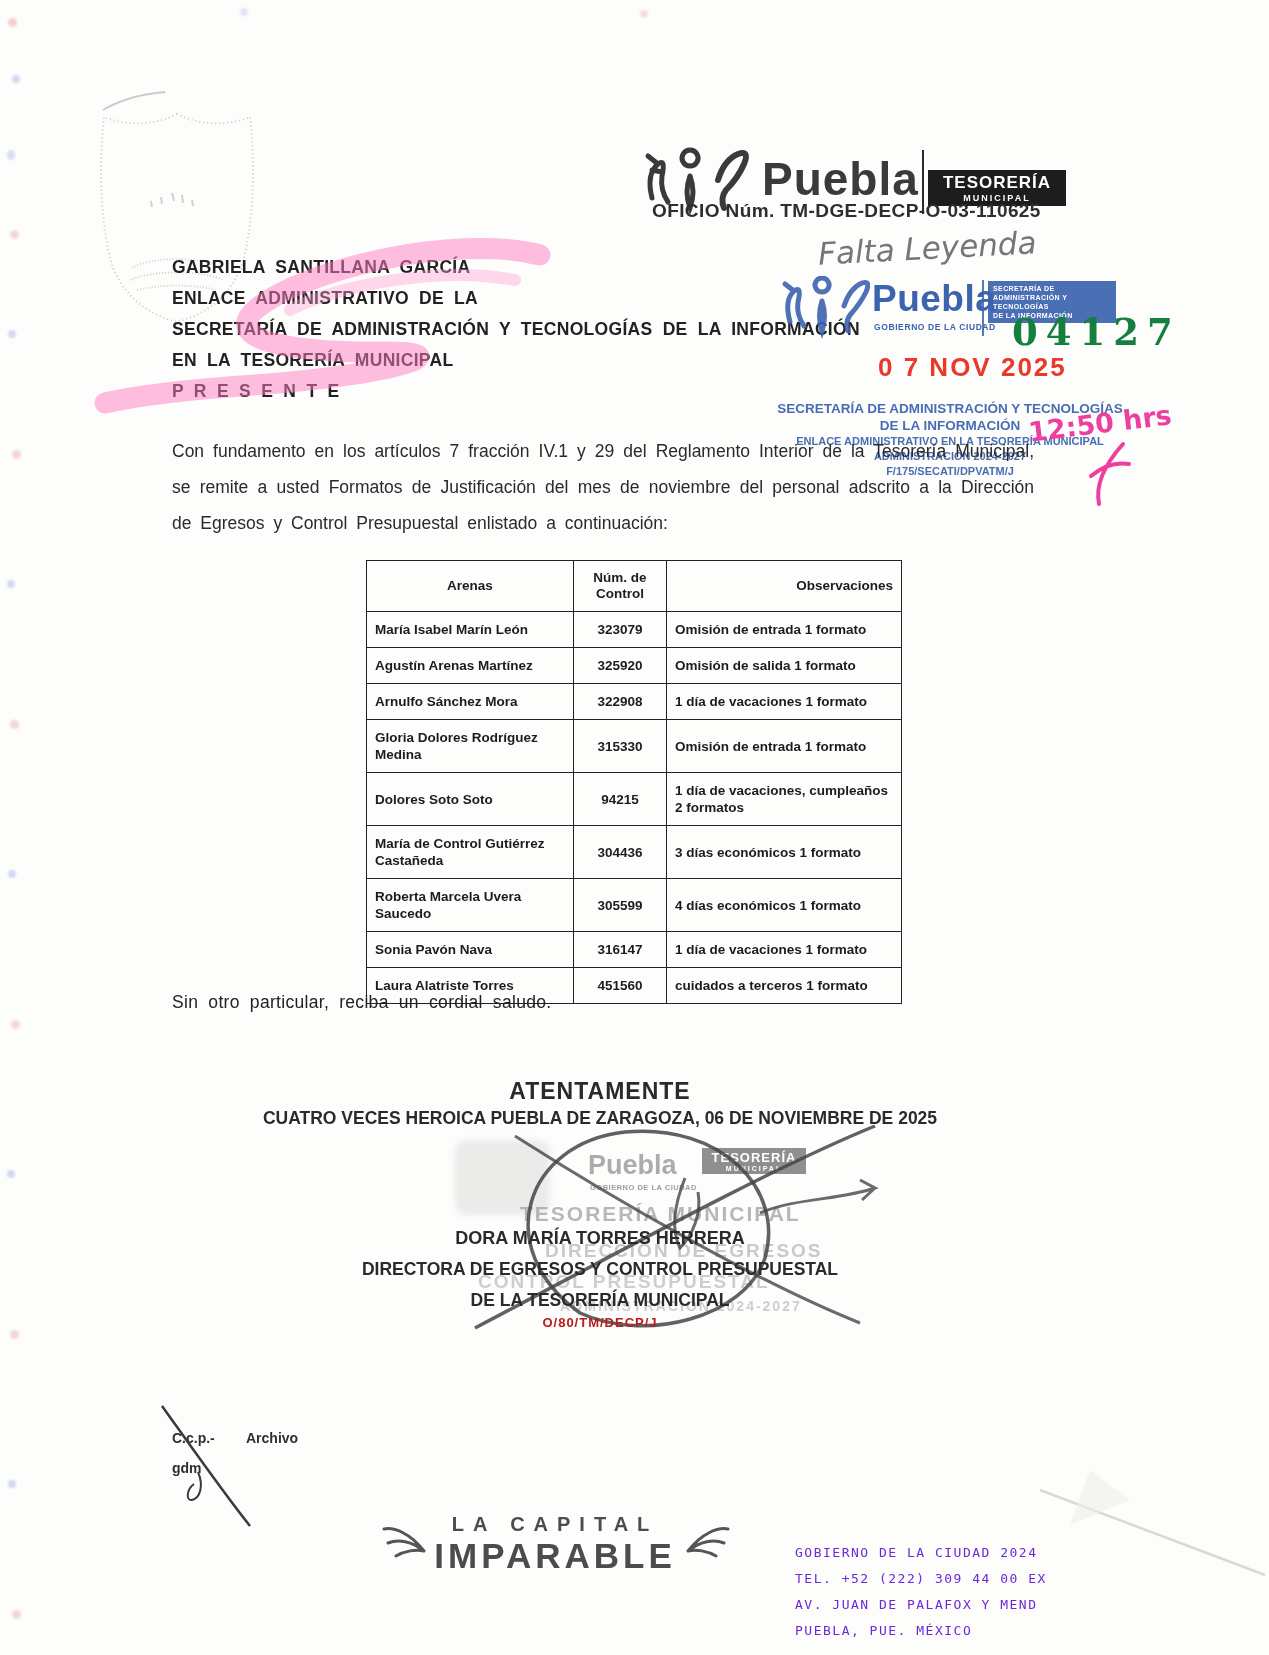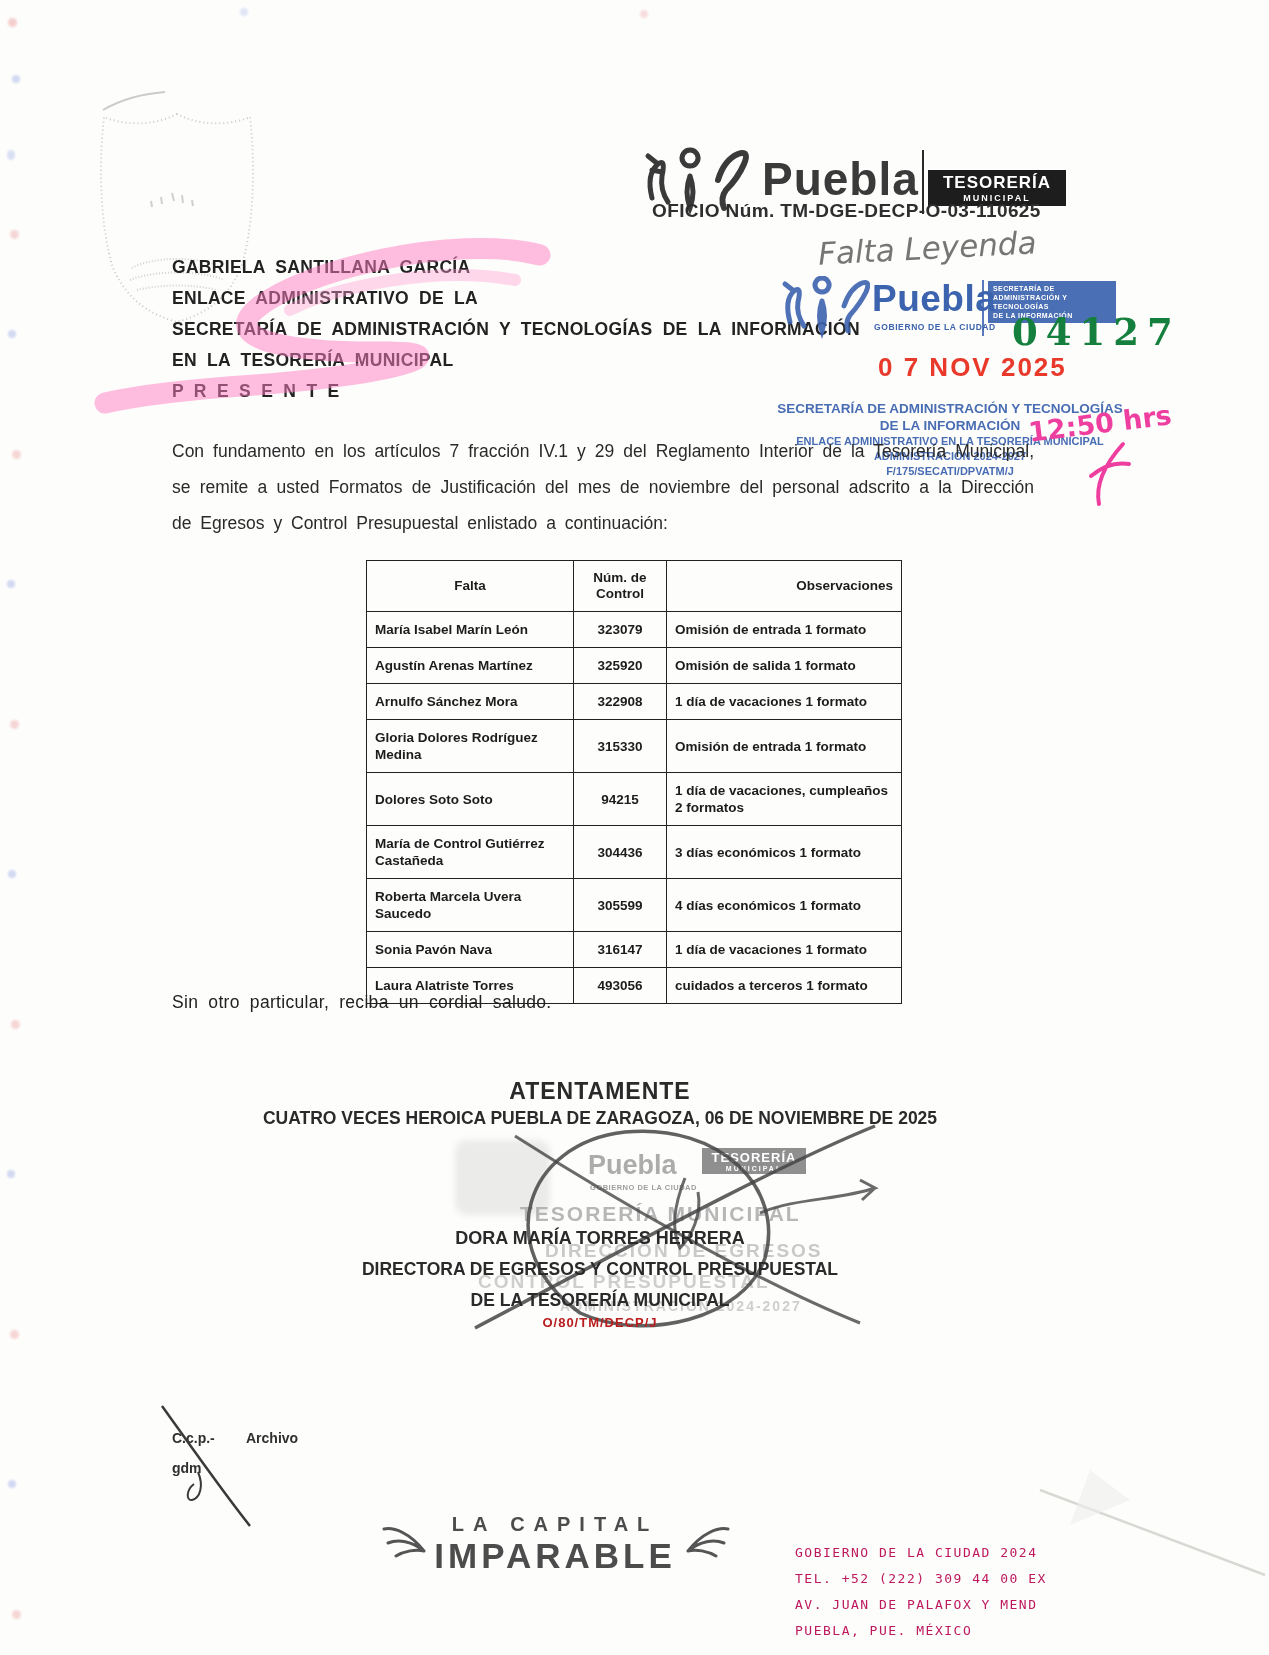--- a/index.html
+++ b/index.html
@@ -42,21 +42,21 @@
   .center-line{text-align:center;font-weight:700;color:#2a2a2a;}
   .grey-stamp-line{color:#a0a0a0;letter-spacing:2px;font-weight:600;white-space:nowrap;}
   .grey-box{background:#8f8f8f;color:#fff;text-align:center;padding:2px 6px;}
   .grey-box .l1{font-size:13px;font-weight:700;letter-spacing:1px;}
   .grey-box .l2{font-size:7px;font-weight:700;letter-spacing:2px;}
   .ref-code{font-size:13px;color:#b91c1c;font-weight:600;letter-spacing:1px;text-align:center;}
   
   .ccp{font-size:14px;font-weight:600;color:#2f2f2f;}
   .capital-l1{font-size:20px;font-weight:600;letter-spacing:9px;color:#4c4c4c;text-align:center;}
   .capital-l2{font-size:35px;font-weight:800;letter-spacing:4px;color:#4c4c4c;text-align:center;}
-  .fade-address{font-family:"DejaVu Sans Mono",monospace;font-size:13px;color:#be185d;
+  .fade-address{font-family:"DejaVu Sans Mono",monospace;font-size:13px;color:#6d28d9;
                 letter-spacing:1.5px;line-height:26px;filter:blur(.4px);white-space:nowrap;}
   .speck{position:absolute;border-radius:50%;filter:blur(1.2px);}
 </style>
 </head>
 <body>
 
 <div class="page">
 
   <div>
     <div class="speck" style="left:8px;top:18px;width:9px;height:9px;background:#e06666;opacity:.3;"></div>
@@ -142,21 +142,21 @@
   <div class="abs pink-time" style="left:1028px;top:408px;">12:50 hrs</div>
   <svg class="abs" style="left:1085px;top:440px;" width="50" height="70" viewBox="0 0 50 70">
     <path d="M38,4 C20,24 10,44 14,64 M6,36 C18,26 32,22 44,24" fill="none" stroke="#ee3fa0" stroke-width="4" stroke-linecap="round"></path>
   </svg>
 
   <div class="abs body-par" style="left:172px;top:433px;width:862px;">Con fundamento en los artículos 7 fracción IV.1 y 29 del Reglamento Interior de la Tesorería Municipal, se remite a usted Formatos de Justificación del mes de noviembre del personal adscrito a la Dirección de Egresos y Control Presupuestal enlistado a continuación:</div>
 
   <table class="justif abs" style="left:366px;top:560px;">
     <thead>
       <tr>
-        <th class="col-name">Falta</th>
+        <th class="col-name">Arenas</th>
         <th class="col-num">Núm. de Control</th>
         <th class="col-obs" style="text-align:right;">Observaciones</th>
       </tr>
     </thead>
     <tbody>
       <tr>
         <td class="col-name">María Isabel Marín León</td>
         <td class="col-num">323079</td>
         <td class="col-obs">Omisión de entrada 1 formato</td>
       </tr>
@@ -190,21 +190,21 @@
         <td class="col-num">305599</td>
         <td class="col-obs">4 días económicos 1 formato</td>
       </tr>
       <tr>
         <td class="col-name">Sonia Pavón Nava</td>
         <td class="col-num">316147</td>
         <td class="col-obs">1 día de vacaciones 1 formato</td>
       </tr>
       <tr>
         <td class="col-name">Laura Alatriste Torres</td>
-        <td class="col-num">493056</td>
+        <td class="col-num">451560</td>
         <td class="col-obs">cuidados a terceros 1 formato</td>
       </tr>
     </tbody>
   </table>
 
   <div class="abs doc-text" style="left:172px;top:992px;font-weight:500;">Sin otro particular, reciba un cordial saludo.</div>
 
   <div class="abs center-line" style="left:460px;top:1078px;width:280px;font-size:23px;letter-spacing:1px;">ATENTAMENTE</div>
   <div class="abs center-line" style="left:160px;top:1108px;width:880px;font-size:17.5px;">CUATRO VECES HEROICA PUEBLA DE ZARAGOZA, 06 DE NOVIEMBRE DE 2025</div>
 

